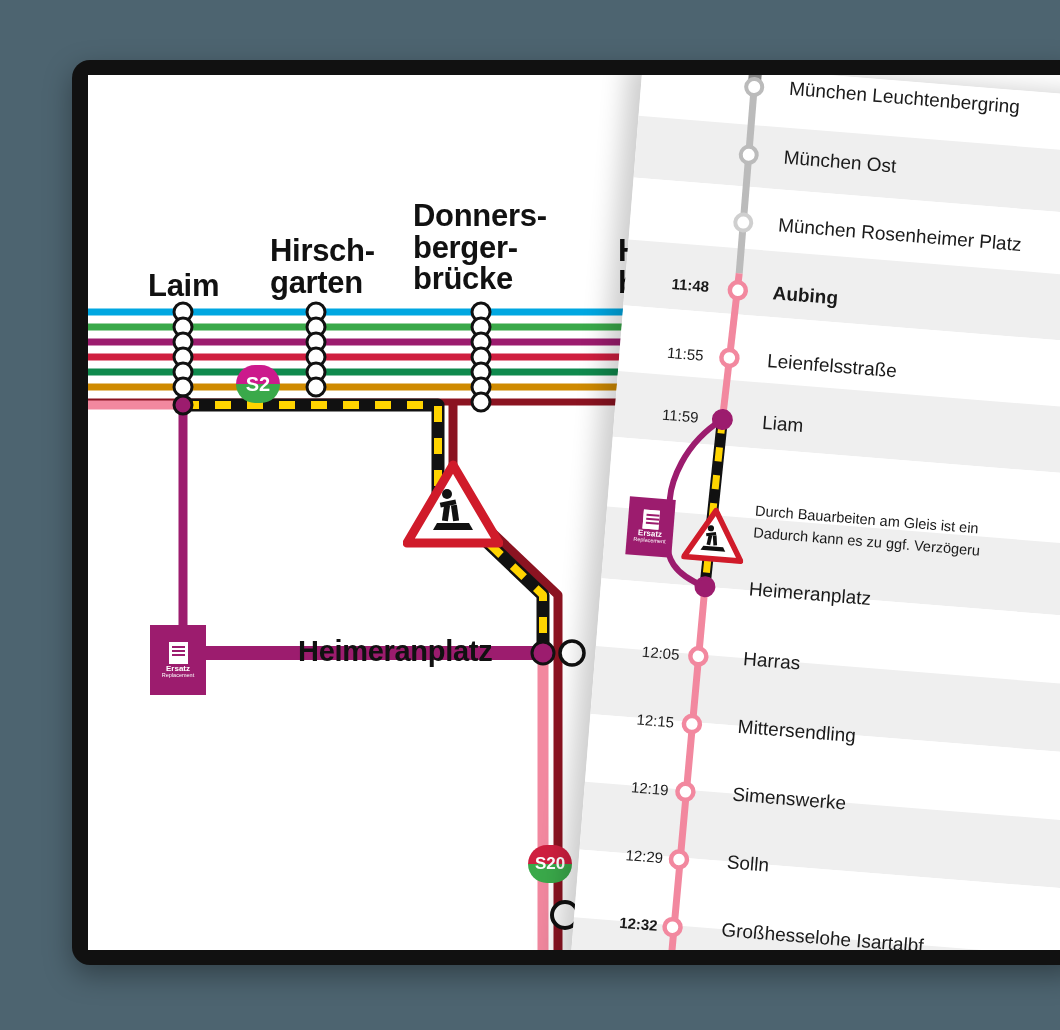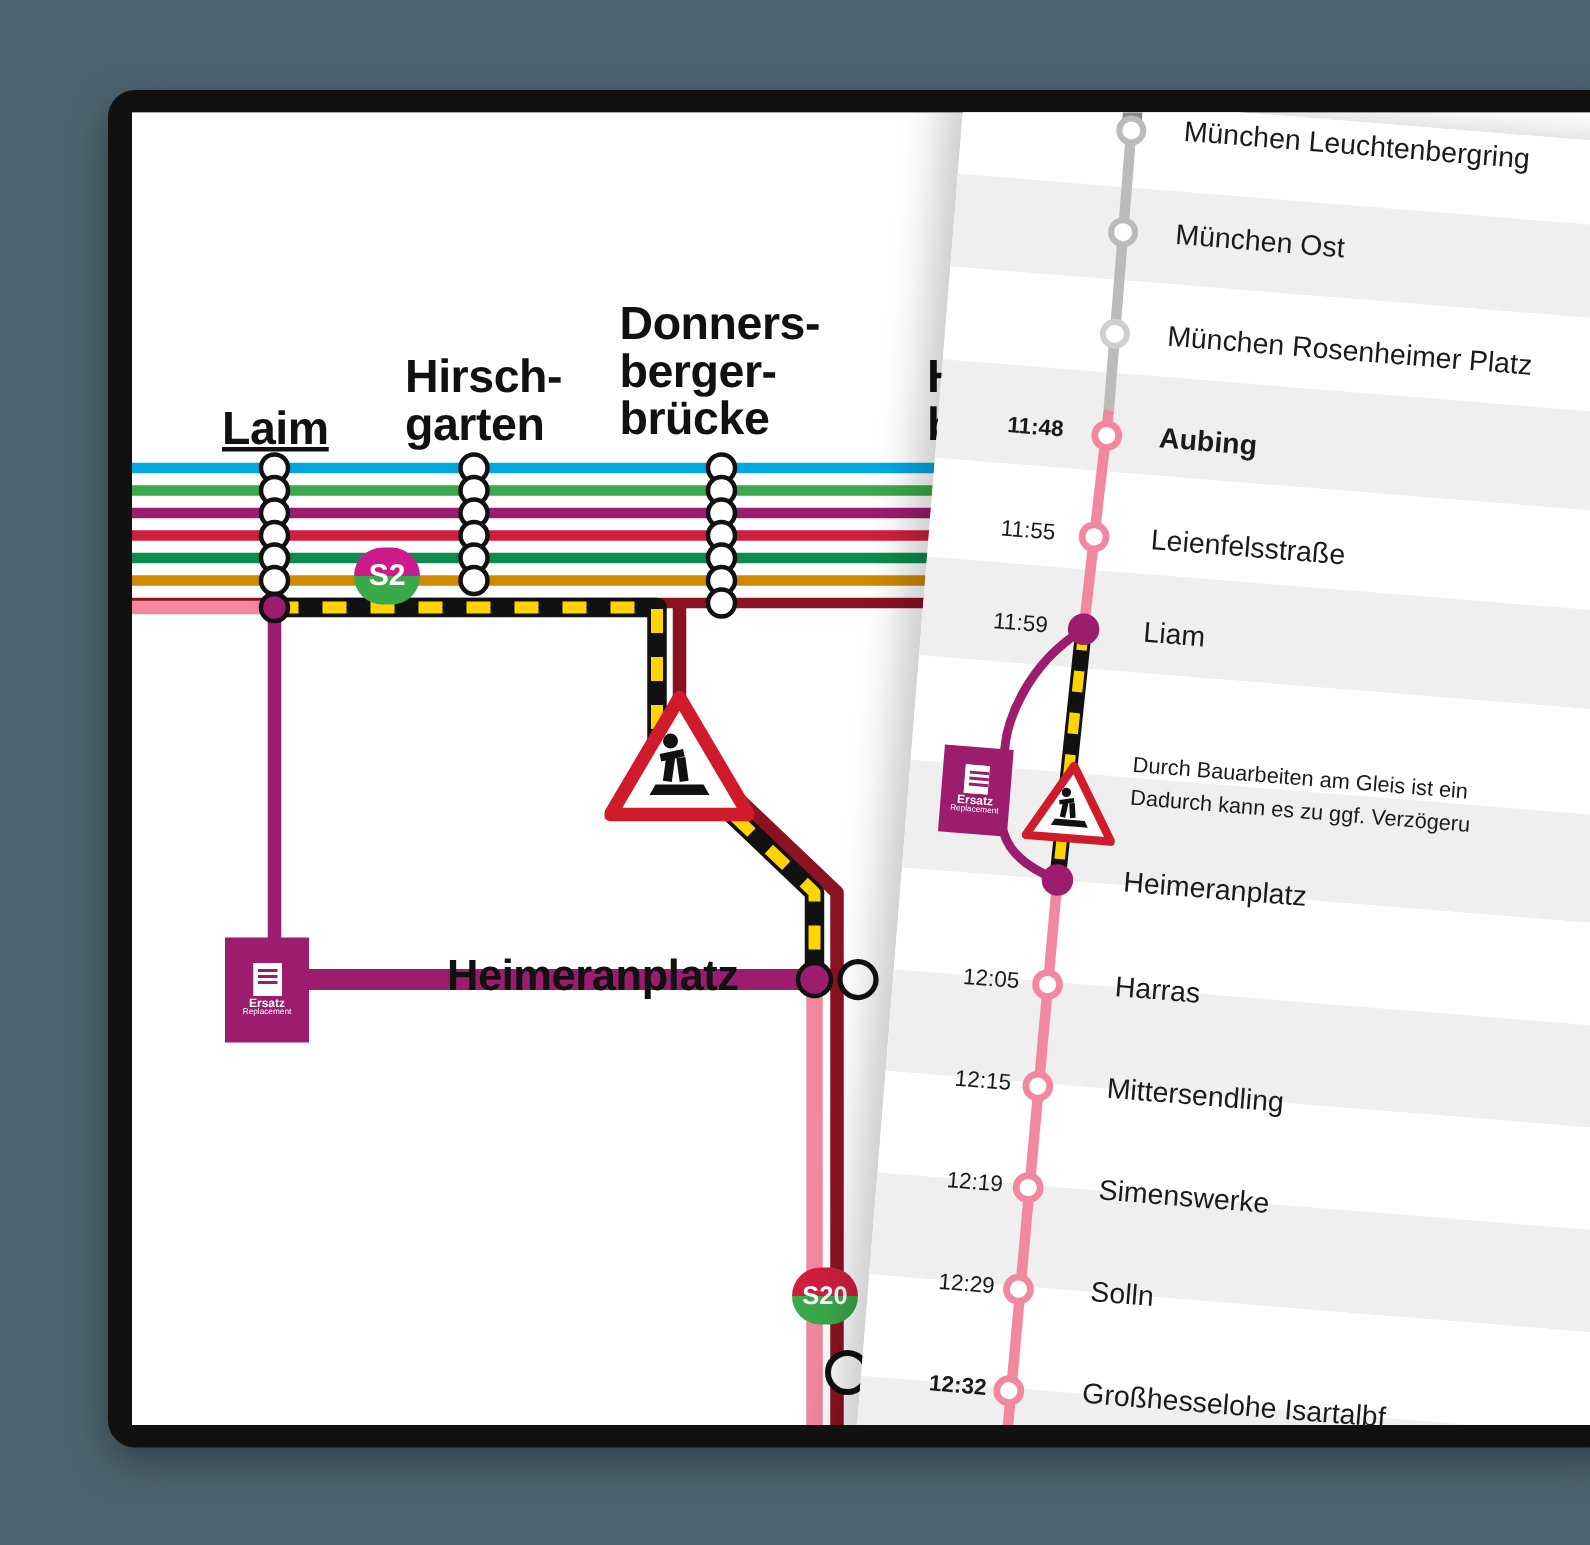--- a/index.html
+++ b/index.html
@@ -247,21 +247,21 @@
         <div style="position:absolute;left:0;top:19px;width:44px;height:19px;background:#3aa94a;border-radius:0 0 22px 22px;"></div>
         <span style="position:relative;">S2</span>
       </div>
 
       <div class="s-badge" style="left:440px; top:770px;">
         <div style="position:absolute;left:0;top:0;width:44px;height:19px;background:#cf1f3f;border-radius:22px 22px 0 0;"></div>
         <div style="position:absolute;left:0;top:19px;width:44px;height:19px;background:#3aa94a;border-radius:0 0 22px 22px;"></div>
         <span style="position:relative;font-size:17px;">S20</span>
       </div>
 
-      <div class="station-label" style="left:60px; top:195px; font-size:31px;text-decoration:underline;">Laim</div>
+      <div class="station-label" style="left:60px; top:195px; font-size:31px;">Laim</div>
 
       <div class="station-label" style="left:325px; top:125px; font-size:31px;">Donners-
 berger-
 brücke</div>
 
       <div class="station-label" style="left:182px; top:160px; font-size:31px; text-align:left;">Hirsch-
 garten</div>
 
       <div class="station-label" style="left:530px; top:160px; font-size:31px;">Ha
 b</div>

